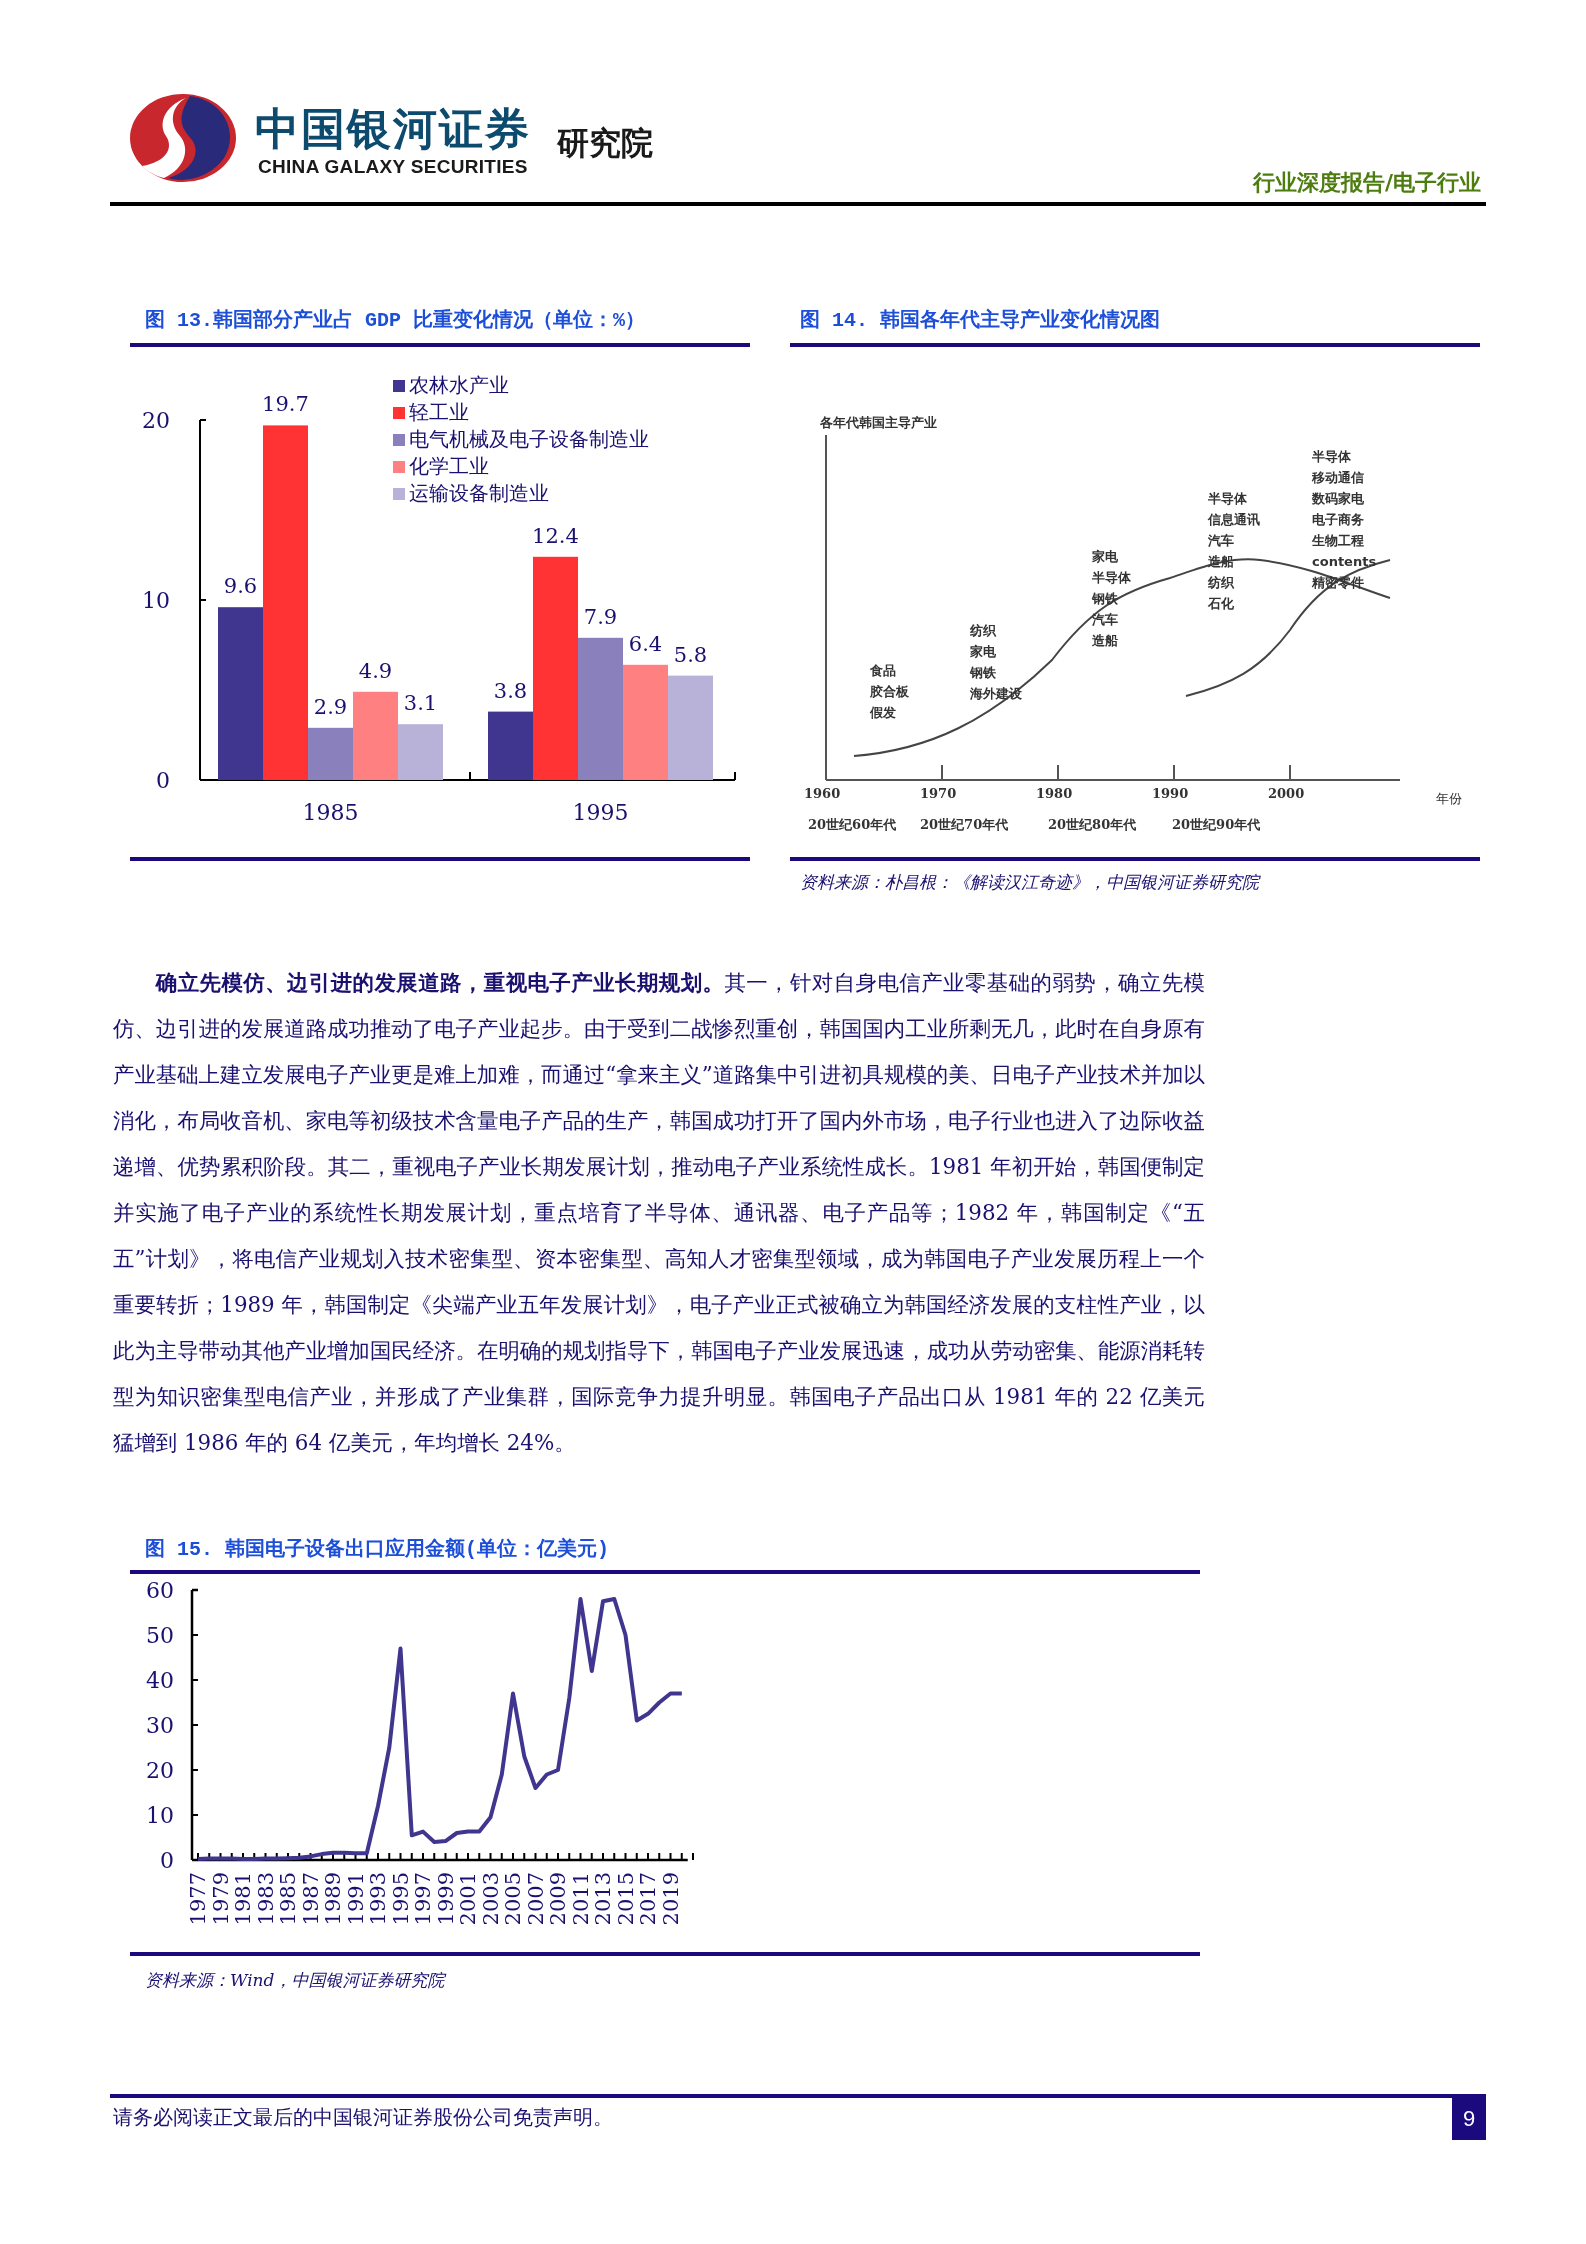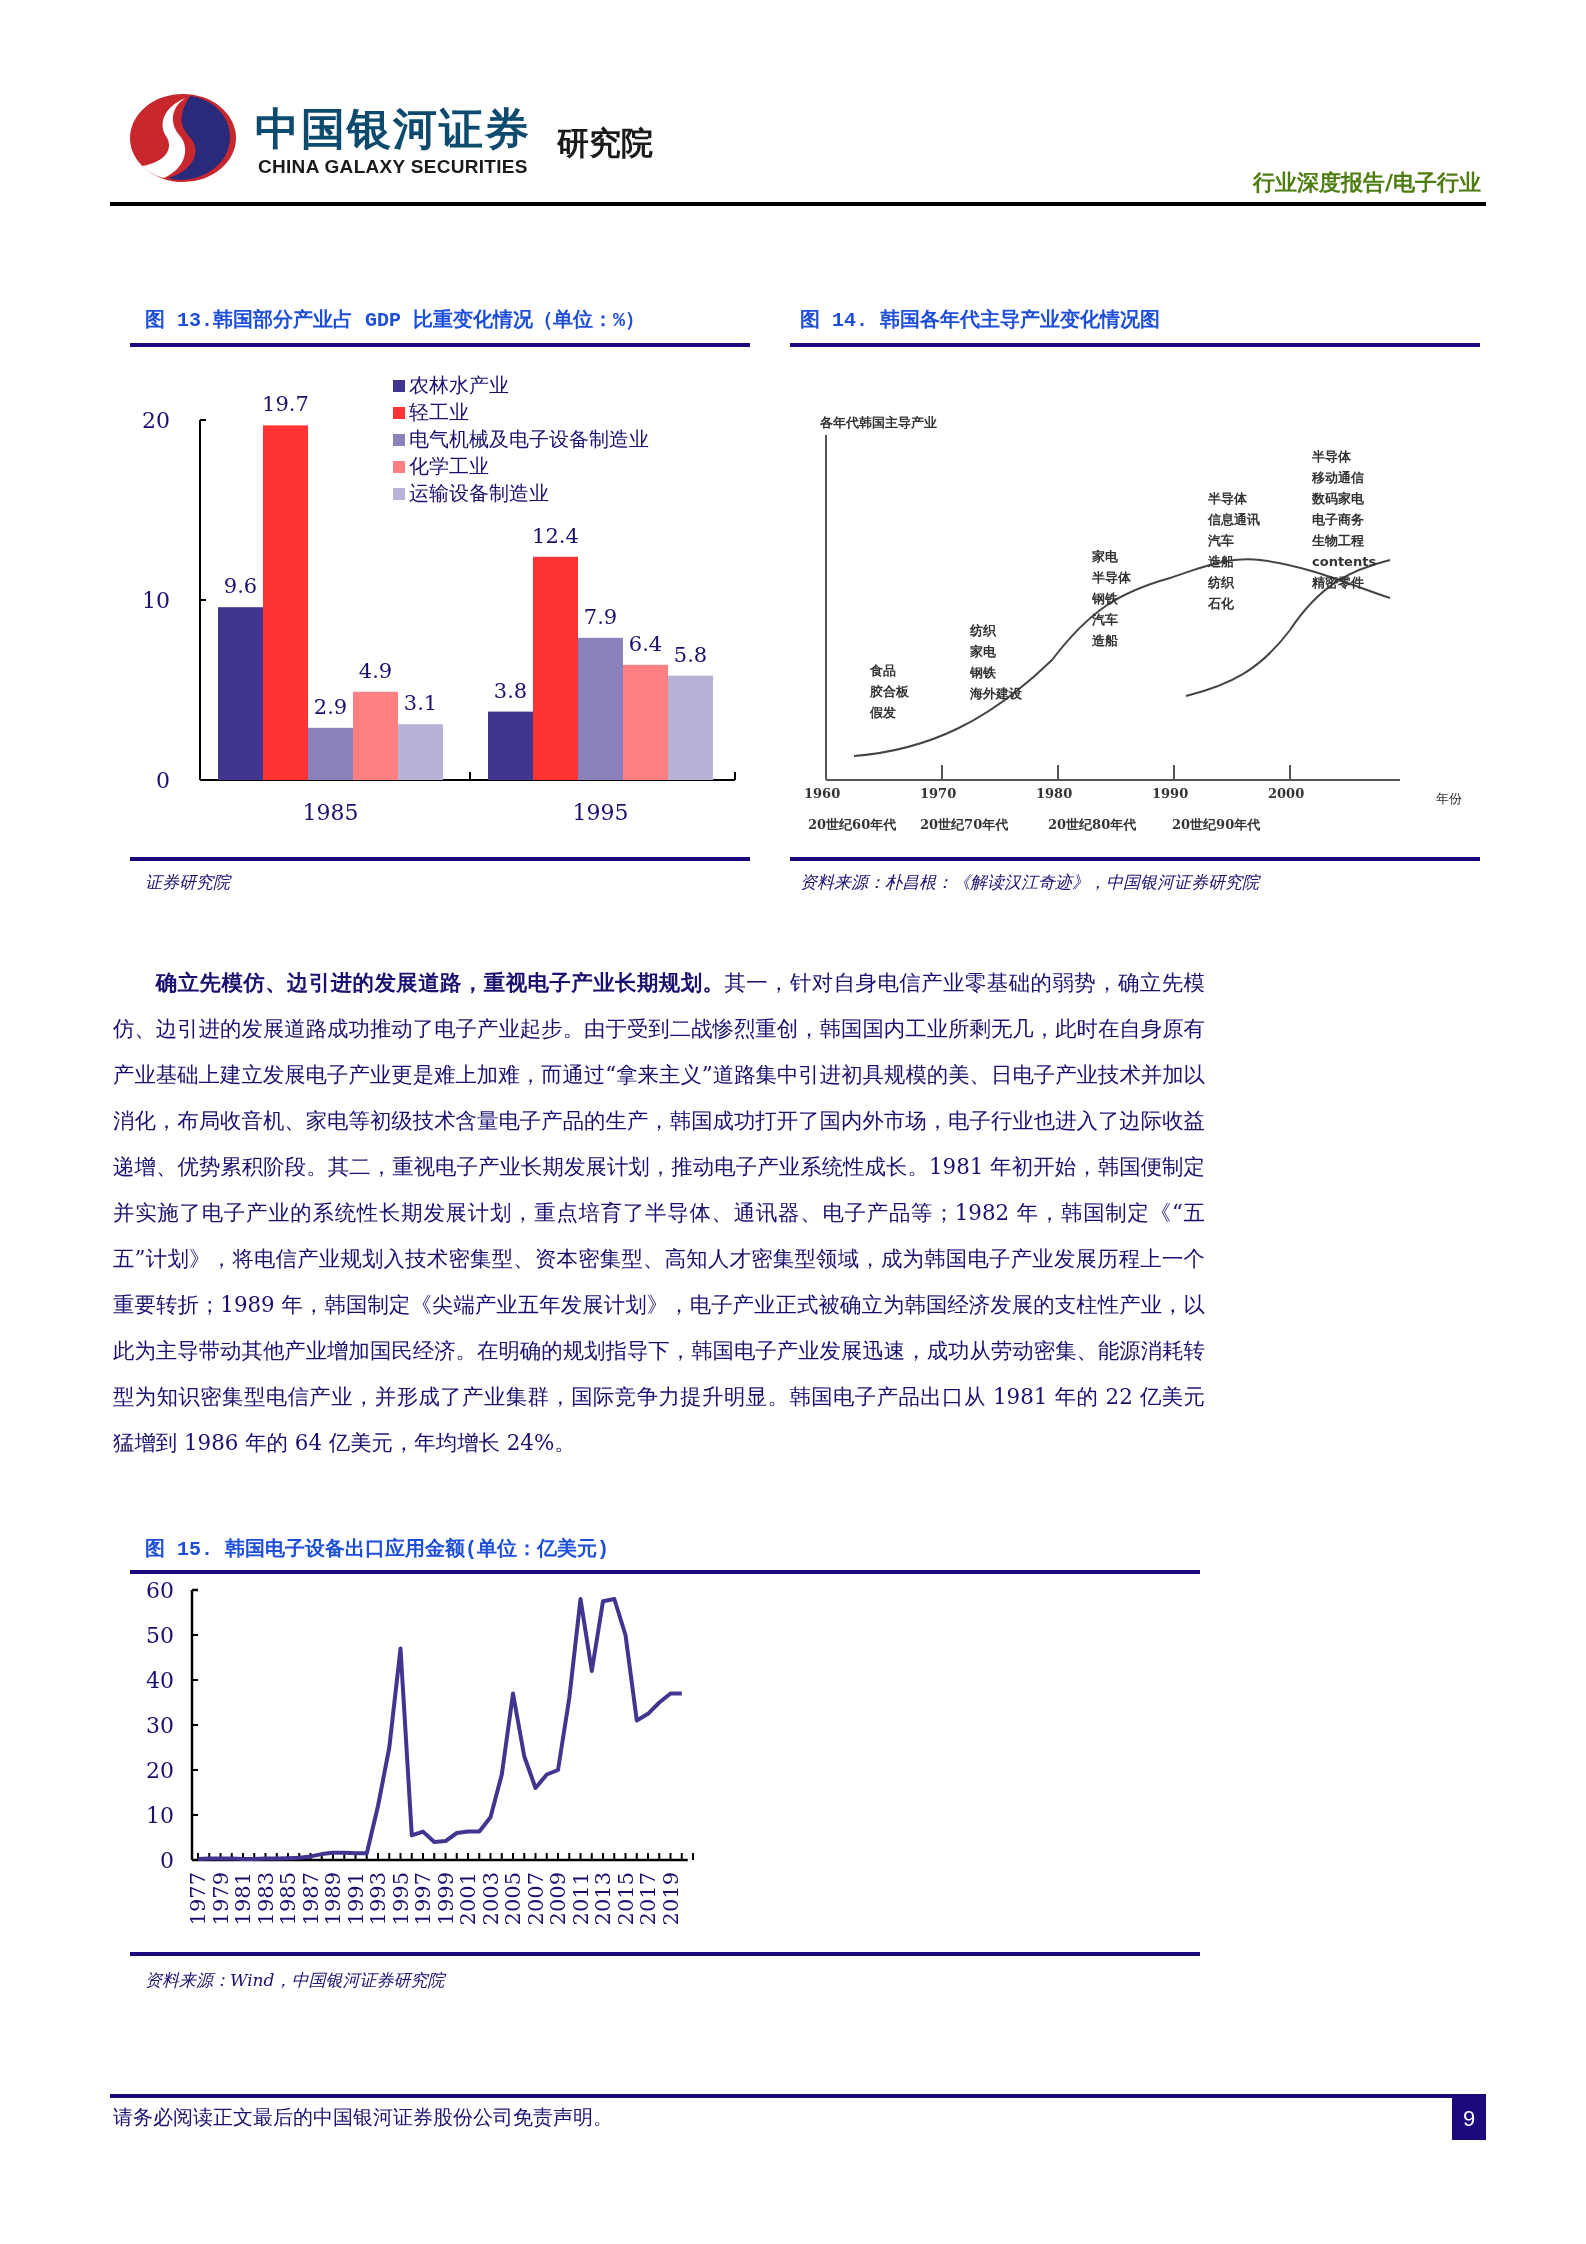--- a/index.html
+++ b/index.html
@@ -99,21 +99,20 @@
       </div>
       <div style="display: flex; align-items: center; height: 27px; font-family: &quot;DejaVu Sans&quot;, sans-serif; font-size: 20px; color: rgb(26, 16, 112);">
         <span style="display: inline-block; width: 12px; height: 12px; margin-right: 4px; background: rgb(184, 178, 216);"></span>
         <span>运输设备制造业</span>
       </div>
     </div>
 </div>
 
 <div class="abs navy-rule" style="left:130px; top:857px; width:620px;"></div>
 <div class="abs source" style="left:145px; top:862px; width:600px;">
-  <div>证券研究院</div>
 </div>
 
 <div class="abs fig-title" style="left:800px; top:306px;">图 14. 韩国各年代主导产业变化情况图</div>
 <div class="abs navy-rule" style="left:790px; top:343px; width:690px;"></div>
 
 <div class="abs" style="left:790px; top:360px; width:690px; height:490px;">
   <svg width="690" height="490" style="position:absolute;left:0;top:0;">
     <line x1="36" y1="75" x2="36" y2="420" stroke="#555" stroke-width="2"></line>
     <line x1="36" y1="420" x2="610" y2="420" stroke="#555" stroke-width="2"></line>
     <line x1="152" y1="405" x2="152" y2="420" stroke="#555" stroke-width="2"></line>

